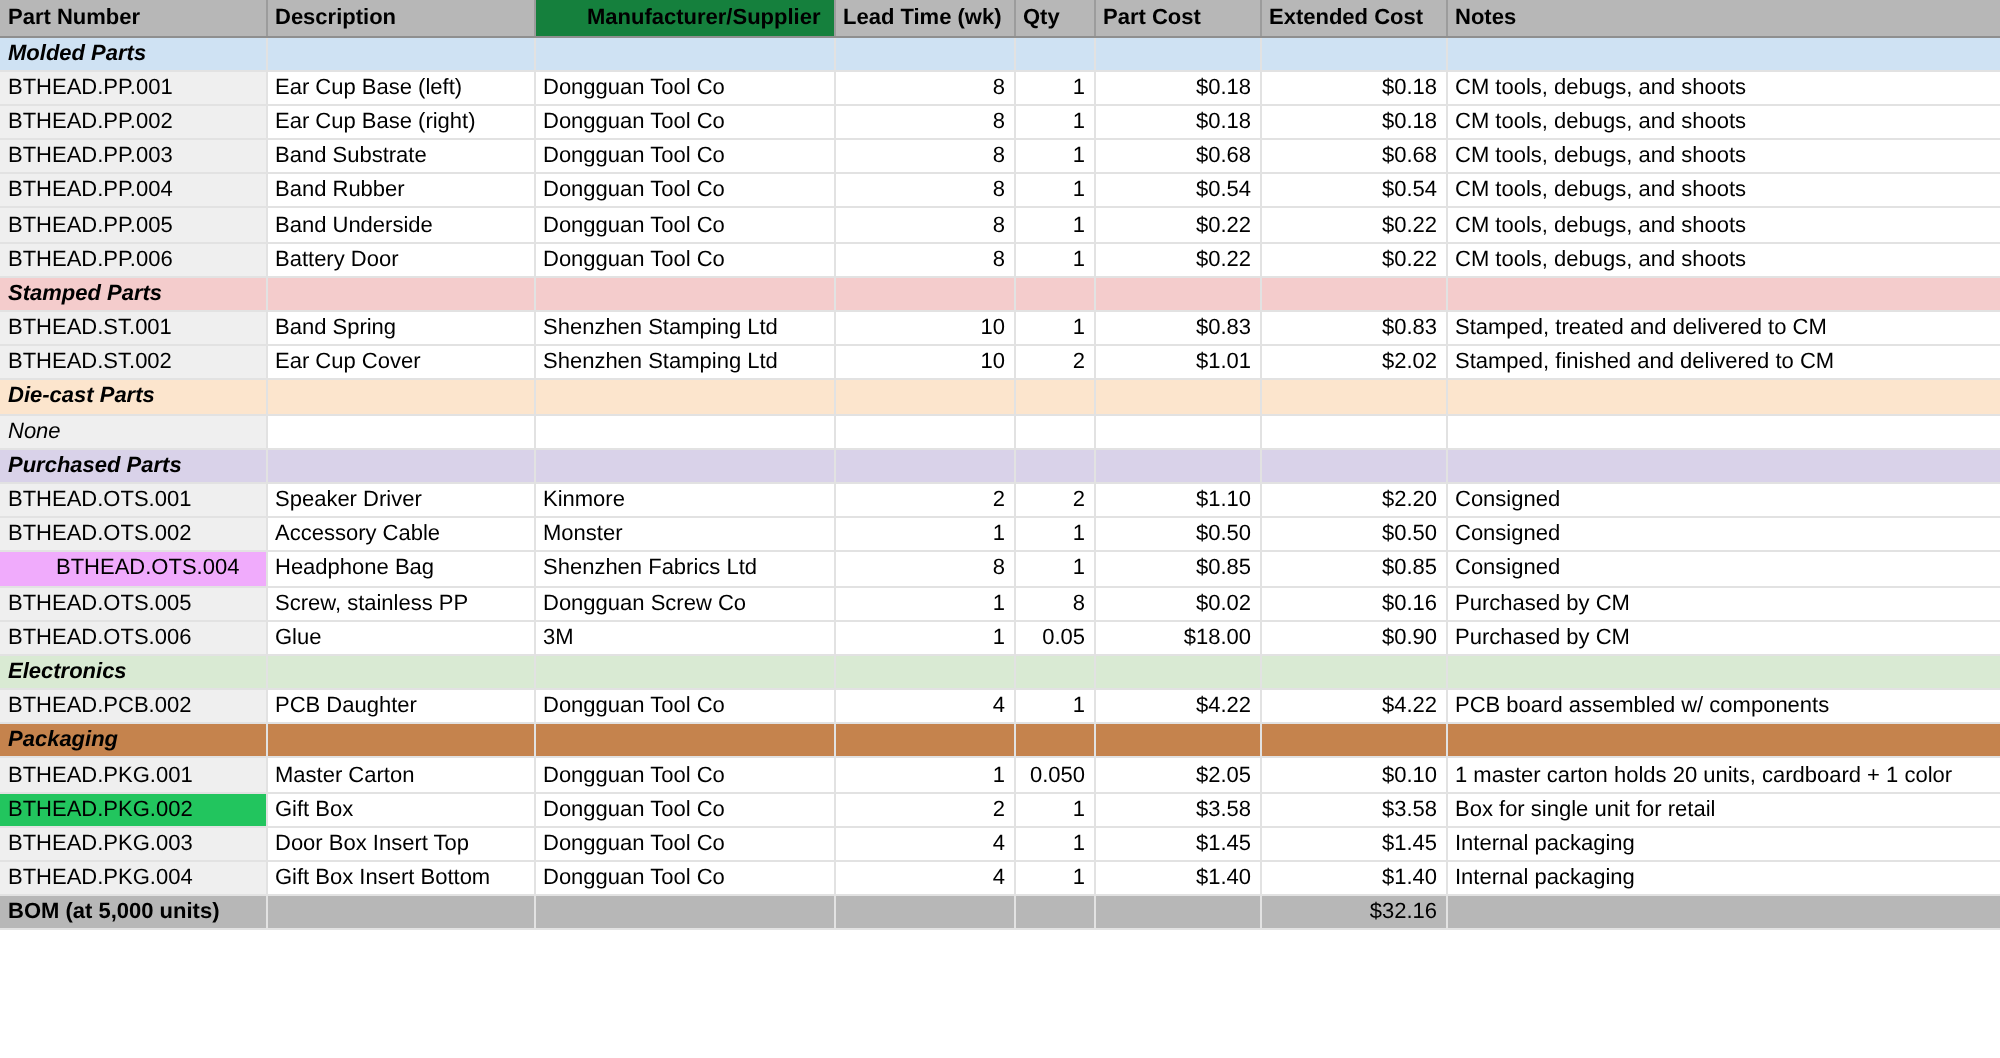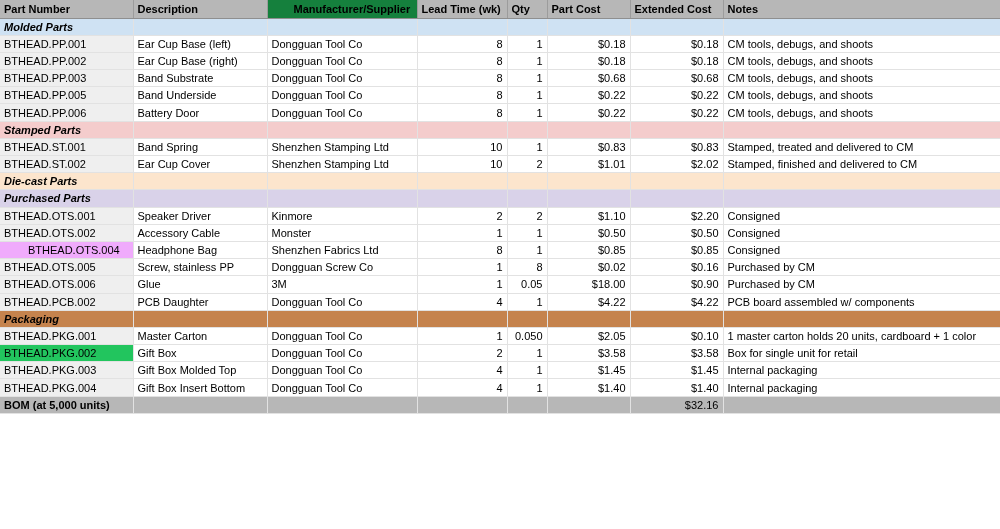--- a/index.html
+++ b/index.html
@@ -104,20 +104,30 @@
         <td style="background: rgb(239, 239, 239);">BTHEAD.PP.003</td>
         <td>Band Substrate</td>
         <td>Dongguan Tool Co</td>
         <td class="num">8</td>
         <td class="num">1</td>
         <td class="num">$0.68</td>
         <td class="num">$0.68</td>
         <td>CM tools, debugs, and shoots</td>
       </tr>
       <tr>
+        <td style="background: rgb(239, 239, 239);">BTHEAD.PP.004</td>
+        <td>Band Rubber</td>
+        <td>Dongguan Tool Co</td>
+        <td class="num">8</td>
+        <td class="num">1</td>
+        <td class="num">$0.54</td>
+        <td class="num">$0.54</td>
+        <td>CM tools, debugs, and shoots</td>
+      </tr>
+      <tr>
         <td style="background: rgb(239, 239, 239);">BTHEAD.PP.005</td>
         <td>Band Underside</td>
         <td>Dongguan Tool Co</td>
         <td class="num">8</td>
         <td class="num">1</td>
         <td class="num">$0.22</td>
         <td class="num">$0.22</td>
         <td>CM tools, debugs, and shoots</td>
       </tr>
       <tr>
@@ -164,20 +174,30 @@
         <td class="sec-label" style="background: rgb(252, 229, 205);">Die-cast Parts</td>
         <td style="background: rgb(252, 229, 205);"></td>
         <td style="background: rgb(252, 229, 205);"></td>
         <td class="num" style="background: rgb(252, 229, 205);"></td>
         <td class="num" style="background: rgb(252, 229, 205);"></td>
         <td class="num" style="background: rgb(252, 229, 205);"></td>
         <td class="num" style="background: rgb(252, 229, 205);"></td>
         <td style="background: rgb(252, 229, 205);"></td>
       </tr>
       <tr>
+        <td class="none-label" style="background: rgb(239, 239, 239);">None</td>
+        <td></td>
+        <td></td>
+        <td class="num"></td>
+        <td class="num"></td>
+        <td class="num"></td>
+        <td class="num"></td>
+        <td></td>
+      </tr>
+      <tr>
         <td class="sec-label" style="background: rgb(217, 210, 233);">Purchased Parts</td>
         <td style="background: rgb(217, 210, 233);"></td>
         <td style="background: rgb(217, 210, 233);"></td>
         <td class="num" style="background: rgb(217, 210, 233);"></td>
         <td class="num" style="background: rgb(217, 210, 233);"></td>
         <td class="num" style="background: rgb(217, 210, 233);"></td>
         <td class="num" style="background: rgb(217, 210, 233);"></td>
         <td style="background: rgb(217, 210, 233);"></td>
       </tr>
       <tr>
@@ -224,20 +244,30 @@
         <td style="background: rgb(239, 239, 239);">BTHEAD.OTS.006</td>
         <td>Glue</td>
         <td>3M</td>
         <td class="num">1</td>
         <td class="num">0.05</td>
         <td class="num">$18.00</td>
         <td class="num">$0.90</td>
         <td>Purchased by CM</td>
       </tr>
       <tr>
+        <td class="sec-label" style="background: rgb(217, 234, 211);">Electronics</td>
+        <td style="background: rgb(217, 234, 211);"></td>
+        <td style="background: rgb(217, 234, 211);"></td>
+        <td class="num" style="background: rgb(217, 234, 211);"></td>
+        <td class="num" style="background: rgb(217, 234, 211);"></td>
+        <td class="num" style="background: rgb(217, 234, 211);"></td>
+        <td class="num" style="background: rgb(217, 234, 211);"></td>
+        <td style="background: rgb(217, 234, 211);"></td>
+      </tr>
+      <tr>
         <td style="background: rgb(239, 239, 239);">BTHEAD.PCB.002</td>
         <td>PCB Daughter</td>
         <td>Dongguan Tool Co</td>
         <td class="num">4</td>
         <td class="num">1</td>
         <td class="num">$4.22</td>
         <td class="num">$4.22</td>
         <td>PCB board assembled w/ components</td>
       </tr>
       <tr>
@@ -265,21 +295,21 @@
         <td>Gift Box</td>
         <td>Dongguan Tool Co</td>
         <td class="num">2</td>
         <td class="num">1</td>
         <td class="num">$3.58</td>
         <td class="num">$3.58</td>
         <td>Box for single unit for retail</td>
       </tr>
       <tr>
         <td style="background: rgb(239, 239, 239);">BTHEAD.PKG.003</td>
-        <td>Gift Box Molded Top</td>
+        <td>Door Box Insert Top</td>
         <td>Dongguan Tool Co</td>
         <td class="num">4</td>
         <td class="num">1</td>
         <td class="num">$1.45</td>
         <td class="num">$1.45</td>
         <td>Internal packaging</td>
       </tr>
       <tr>
         <td style="background: rgb(239, 239, 239);">BTHEAD.PKG.004</td>
         <td>Gift Box Insert Bottom</td>

